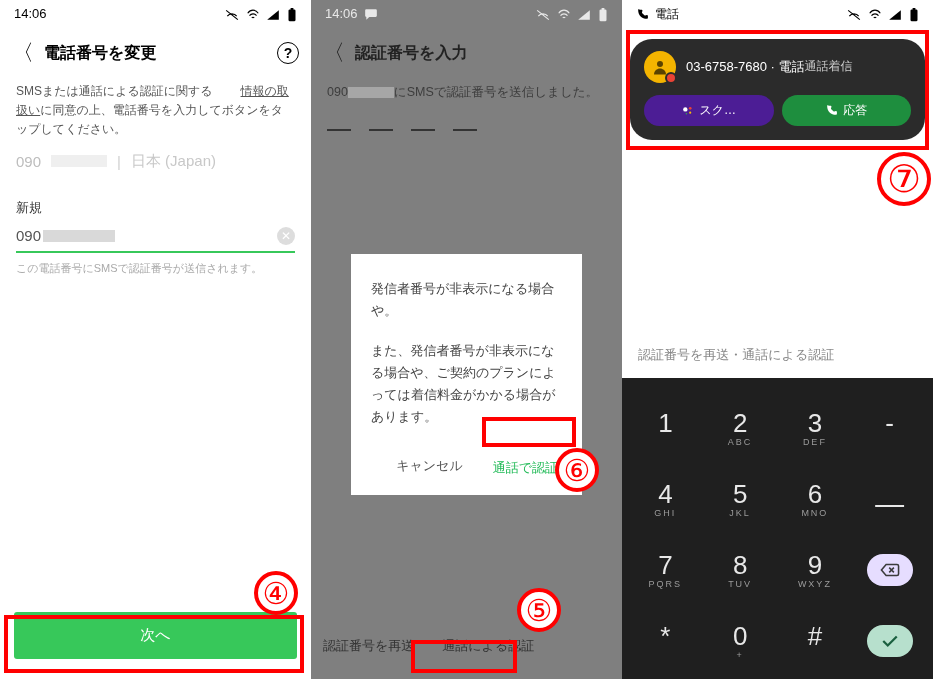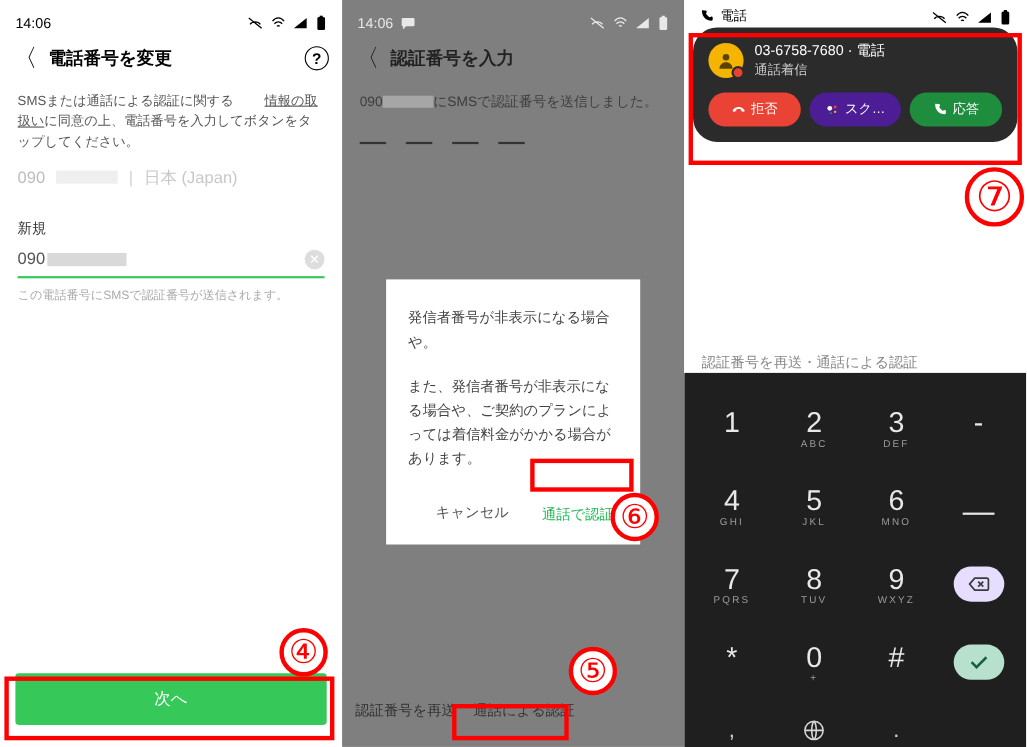--- a/index.html
+++ b/index.html
@@ -1,24 +1,24 @@
 <!DOCTYPE html>
 <html><head>
 <meta charset="utf-8">
 <style>
   * { box-sizing: border-box; margin: 0; padding: 0; }
   body { font-family: -apple-system, "Hiragino Sans", sans-serif; background: #fff; }
   .container { display: flex; width: 934px; height: 679px; }
   .screen { width: 311px; height: 679px; position: relative; overflow: hidden; }
   .s1 { background: #fff; }
   .s2 { background: #7f7f7f; }
-  .s3 { background: #fff; display: flex; flex-direction: column; }
-
-  
-  .status { display: flex; justify-content: space-between; align-items: flex-end; padding: 6px 14px 0; font-size: 13px; height: 28px; }
+  .s3 { background: #fff; display: flex; flex-direction: column; gap: 14px; }
+
+  
+  .status { display: flex; justify-content: space-between; align-items: flex-start; padding: 6px 14px 0; font-size: 13px; height: 28px; }
   .s1 .status, .s3 .status { color: #000; }
   .s2 .status { color: #e8e8e8; }
   .status-right svg { vertical-align: middle; margin-left: 3px; }
   .status-left { display:flex; align-items:center; gap:6px;}
 
   
   .header { display: flex; align-items: center; padding: 14px 12px 18px; gap: 10px; }
   .s1 .header { color: #000; }
   .s2 .header { color: #222; }
   .header h1 { font-size: 16px; font-weight: 600; flex: 1; }
@@ -47,35 +47,35 @@
   .body2 { padding: 0 16px; color:#3d3d3d; font-size:12.5px; line-height:1.7; }
   .body2 .redact { display:inline-block; width:46px; height:11px; background:#a6a6a6; vertical-align:middle; }
   .code-dashes { padding: 26px 16px 0; display:flex; gap:18px;}
   .code-dashes span { display:inline-block; width:24px; border-bottom:2px solid #333; }
 
   .dialog { position:absolute; left:40px; top:254px; width:231px; background:#fff; padding:24px 20px 14px; font-size:13px; color:#444; line-height:1.7; }
   .dialog-actions { display:flex; justify-content:flex-end; gap:26px; margin-top:26px; font-size:13px; }
   .dialog-actions .cancel { color:#555; }
   .dialog-actions .ok { color:#1db954; font-weight:500; padding:2px 4px;}
 
-  .bottom-links { position:absolute; bottom:16px; left:0; right:16px; display:flex; font-size:13px; color:#333;}
+  .bottom-links { position:absolute; bottom:16px; left:0; right:16px; display:flex; font-size:13px; color:#333;gap:12px;}
   .bottom-links div { padding: 8px 12px; }
 
   
   .anno-box { position:absolute; border:4px solid #ff0000; pointer-events:none; }
   .anno-num { position:absolute; width:44px; height:44px; border:4px solid #ff0000; border-radius:50%; color:#ff0000; font-size:30px; font-weight:400; display:flex; align-items:center; justify-content:center; background:#fff; pointer-events:none; font-family: serif;}
 
   
   .s3-top { padding: 2px 8px 8px; }
   .call-card { background:#2b2b2b; border-radius:22px; padding:12px 14px 14px; color:#fff; position:relative; }
   .caller-row { display:flex; align-items:center; gap:10px;}
   .avatar { width:32px; height:32px; border-radius:50%; background:#f4b400; display:flex; align-items:center; justify-content:center; position:relative;}
   .avatar svg { position:relative; z-index:1;}
   .avatar .dot { position:absolute; bottom:-1px; right:-1px; width:12px; height:12px; background:#ea4335; border-radius:50%; border:2px solid #2b2b2b;}
-  .caller-text { display:flex; flex-direction:column; }
+  .caller-text { display:flex; flex-direction:row; }
   .caller-text .line1 { font-size:13px; }
   .caller-text .line2 { font-size:12px; color:#ccc; }
   .call-actions { display:flex; gap:8px; margin-top:12px; }
   .pill { flex:1; border-radius:999px; padding:7px 0; display:flex; align-items:center; justify-content:center; gap:5px; font-size:12px;}
   .pill.decline { background:#ea4335; color:#fff;}
   .pill.screen-btn { background:#4c1d95; color:#fff;}
   .pill.answer { background:#1e8e3e; color:#fff;justify-content:center;}
   .resend-line { color:#888; font-size:13px; padding: 44px 16px 0 16px; margin-top: 140px;}
 
   .keypad { background:#1f1f1f; padding:14px 6px 20px; margin-top:auto;}
@@ -232,26 +232,20 @@
                 <path d="M4 22c0-5 4-8 8-8s8 3 8 8z"></path>
               </svg>
             <span class="dot"></span>
           </div>
           <div class="caller-text">
             <div class="line1"><span>03-6758-7680</span> · <span>電話</span></div>
             <div class="line2">通話着信</div>
           </div>
         </div>
         <div class="call-actions">
-          <div class="pill decline">
-            <svg width="13" height="13" viewBox="0 0 24 24" fill="#fff">
-                <path d="M22 14c0 1-1 2-2 2l-3-1c-1 0-1-1-1-2v-1c-2-1-6-1-8 0v1c0 1 0 2-1 2l-3 1c-1 0-2-1-2-2 0-2 5-6 10-6s10 4 10 6z"></path>
-              </svg>
-            <span>拒否</span>
-          </div>
           <div class="pill screen-btn">
             <svg width="13" height="13" viewBox="0 0 24 24">
                 <circle cx="8" cy="10" r="4" fill="#fff"></circle>
                 <circle cx="17" cy="8" r="2.5" fill="#ea4335"></circle>
                 <circle cx="17" cy="16" r="2" fill="#fbbc04"></circle>
                 <circle cx="10" cy="18" r="1.5" fill="#34a853"></circle>
               </svg>
             <span>スク…</span>
           </div>
           <div class="pill answer">

